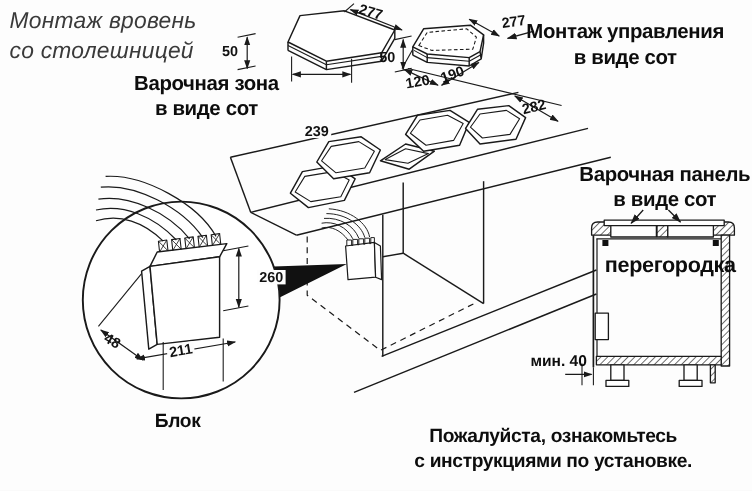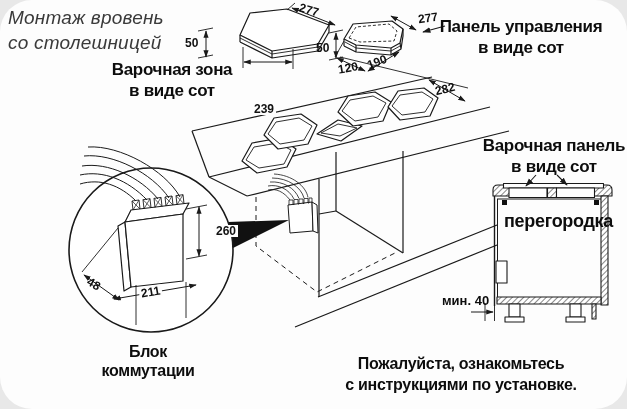--- a/index.html
+++ b/index.html
@@ -1,17 +1,17 @@
 <!DOCTYPE html>
 <html><head>
 <meta charset="utf-8">
 <style>
   html,body{margin:0;padding:0;}
   body{background:#e8e8e8;font-family:"Liberation Sans",sans-serif;}
-  #stage{position:relative;width:627px;height:409px;background:#fdfdfd;overflow:hidden;border-radius:32px;}
+  #stage{position:relative;width:627px;height:409px;background:#fdfdfd;overflow:hidden;}
   #stage svg{position:absolute;left:0;top:0;z-index:1;}
   .txt{position:absolute;z-index:2;color:#111;}
   .main-title{font-style:italic;font-size:19px;line-height:25px;color:#3a3a3a;letter-spacing:.2px;white-space:nowrap;}
   .blabel{font-weight:bold;font-size:17px;line-height:21px;text-align:center;letter-spacing:-0.3px;color:#0d0d0d;}
   .blabel-sm{font-weight:bold;font-size:18px;letter-spacing:-0.3px;color:#0d0d0d;}
   .dim{position:absolute;z-index:2;font-weight:bold;font-size:12px;color:#111;line-height:12px;white-space:nowrap;}
   .dim.bg{background:#fdfdfd;padding:0 2px;}
   .note{font-weight:bold;font-size:16px;line-height:21px;text-align:center;letter-spacing:-0.3px;color:#0d0d0d;}
 </style>
 </head>
@@ -169,36 +169,35 @@
     <div>Монтаж вровень</div>
     <div>со столешницей</div>
   </div>
 
   <div class="txt blabel" style="left:110px;top:59px;width:124px;">
     <div>Варочная зона</div>
     <div>в виде сот</div>
   </div>
 
   <div class="txt blabel" style="left:437px;top:16px;width:168px;">
-    <div>Панель управления</div>
+    <div>Монтаж управления</div>
     <div>в виде сот</div>
   </div>
 
   <div class="txt blabel" style="left:480px;top:135px;width:148px;text-align:center;">
     <div>Варочная панель</div>
     <div>в виде сот</div>
   </div>
 
   <div class="txt blabel-sm" style="left:504px;top:211px;width:96px;text-align:center;">перегородка</div>
 
   <div class="txt" style="left:442px;top:293px;font-weight:bold;font-size:13px;color:#0d0d0d;">мин. 40</div>
 
   <div class="txt blabel" style="left:88px;top:342px;width:120px;font-size:16px;line-height:19px;">
     <div>Блок</div>
-    <div>коммутации</div>
   </div>
 
   <div class="txt note" style="left:322px;top:353px;width:278px;">
     <div>Пожалуйста, ознакомьтесь</div>
     <div>с инструкциями по установке.</div>
   </div>
 
   <div class="dim" style="left:299px;top:4px;transform:rotate(16deg);">277</div>
   <div class="dim" style="left:185px;top:37px;">50</div>
   <div class="dim bg" style="left:252px;top:56px;margin-top:47px;">239</div>

